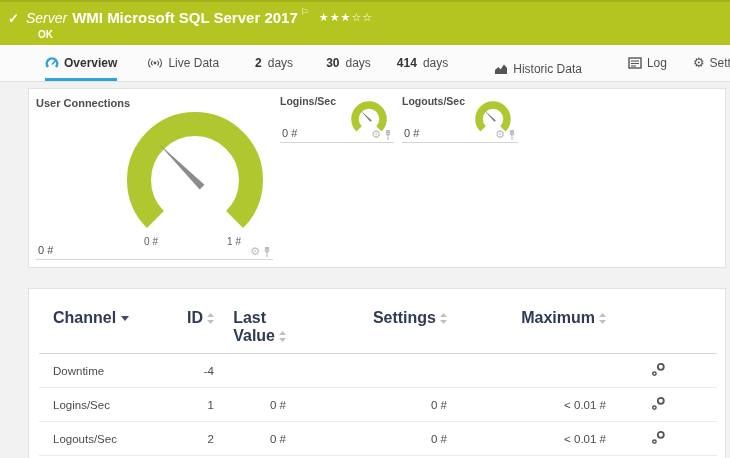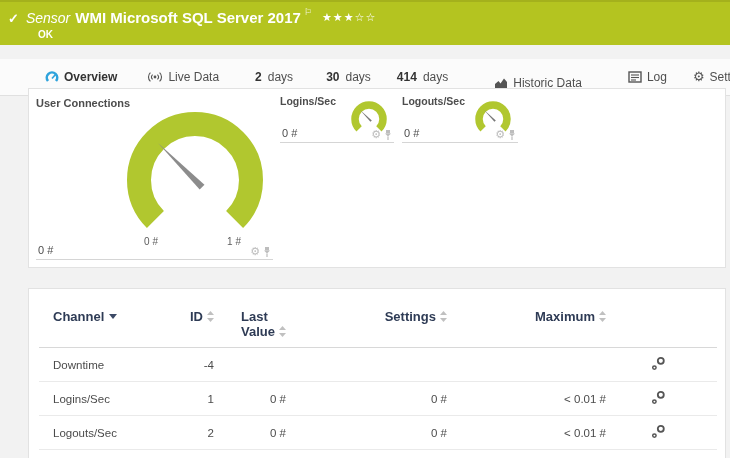--- a/index.html
+++ b/index.html
@@ -18,21 +18,21 @@
   .sensor-header .row1 { position:absolute; left:8px; top:6px; display:flex; align-items:flex-start; white-space:nowrap; }
   .check { font-size:13px; font-weight:bold; margin:3px 7px 0 0; }
   .kind  { font-style:italic; font-size:14px; margin:2px 5px 0 0; }
   .title { font-weight:bold; font-size:15px; margin-top:1px; }
   .flag  { font-size:9px; margin:-1px 0 0 3px; }
   .stars { font-size:11px; letter-spacing:1px; margin:3px 0 0 10px; }
   .status-ok { position:absolute; left:38px; top:27px; font-size:10px; font-weight:bold; }
 
   
   .tabbar {
-    position:absolute; left:0; top:59px; width:730px; height:37px;
+    position:absolute; left:0; top:45px; width:730px; height:37px;
     background:#fbfbfb; border-bottom:1px solid #e0e0e0;
     display:flex; align-items:stretch; padding-left:45px; font-size:12px; color:#4f4f4f;
   }
   .tab { display:flex; align-items:center; gap:5px; border-bottom:3px solid transparent; padding-top:2px; cursor:pointer; white-space:nowrap; }
   .tab + .tab { margin-left:30px; }
   .tab:nth-child(3) { margin-left:36px; }
   .tab:nth-child(4) { margin-left:33px;justify-content:flex-end; }
   .tab:nth-child(5) { margin-left:26px; }
   .tab:nth-child(6) { margin-left:46px;margin-top:13px; }
   .tab:nth-child(7) { margin-left:46px; }
@@ -59,39 +59,39 @@
   .scale-label { position:absolute; top:141px; transform:translateX(-50%); font-size:10px; color:#5c5c5c; }
   #gauge-small-1 { left:251px; top:6px; width:114px; height:48px; }
   #gauge-small-2 { left:373px; top:6px; width:116px; height:48px; }
   .gblock .gtitle.small { font-size:10.5px; }
   .gblock svg.dial-sm { position:absolute; right:4px; top:2px; }
 
   
   table.channels { width:678px; margin:0 10px; border-collapse:collapse; font-size:11.5px; color:#4b4b4b; table-layout:fixed; }
   table.channels th {
     color:#2e3b55; font-weight:bold; text-align:right; vertical-align:top;
-    padding:20px 0 8px; border-bottom:1px solid #d8d8d8; font-size:13px;
+    padding:20px 0 8px; border-bottom:1px solid #d8d8d8; font-size:16px;
   }
   table.channels th.c-channel { text-align:left; padding-left:14px; }
   table.channels td { text-align:right; padding:8px 0; border-bottom:1px solid #eaeaea; }
   table.channels td.c-channel { text-align:left; padding-left:14px; }
   table.channels td.c-edit { text-align:left; padding-left:45px; }
   .col-channel { width:115px; } .col-id { width:60px; } .col-last { width:72px; }
   .col-min { width:161px; } .col-max { width:159px; } .col-edit { width:111px; }
   .hdr-center { display:inline-block; text-align:left; }
   .caret-down { display:inline-block; width:0; height:0; border-left:4px solid transparent; border-right:4px solid transparent; border-top:5px solid #3c4a66; margin-left:5px; vertical-align:2px; }
   .sortglyph { margin-left:4px; vertical-align:-1px; }
 </style>
 </head>
 <body>
 
 <div class="sensor-header">
   <div class="row1">
     <span class="check">✓</span>
-    <span class="kind">Sensor</span>
+    <span class="kind">Server</span>
     <span class="title">WMI Microsoft SQL Server 2017</span>
     <span class="flag">⚐</span>
     <span class="stars">★★★☆☆</span>
   </div>
   <div class="status-ok">OK</div>
 </div>
 
 <div class="tabbar">
   <div class="tab active">
     <svg width="14" height="13" viewBox="0 0 14 13">

